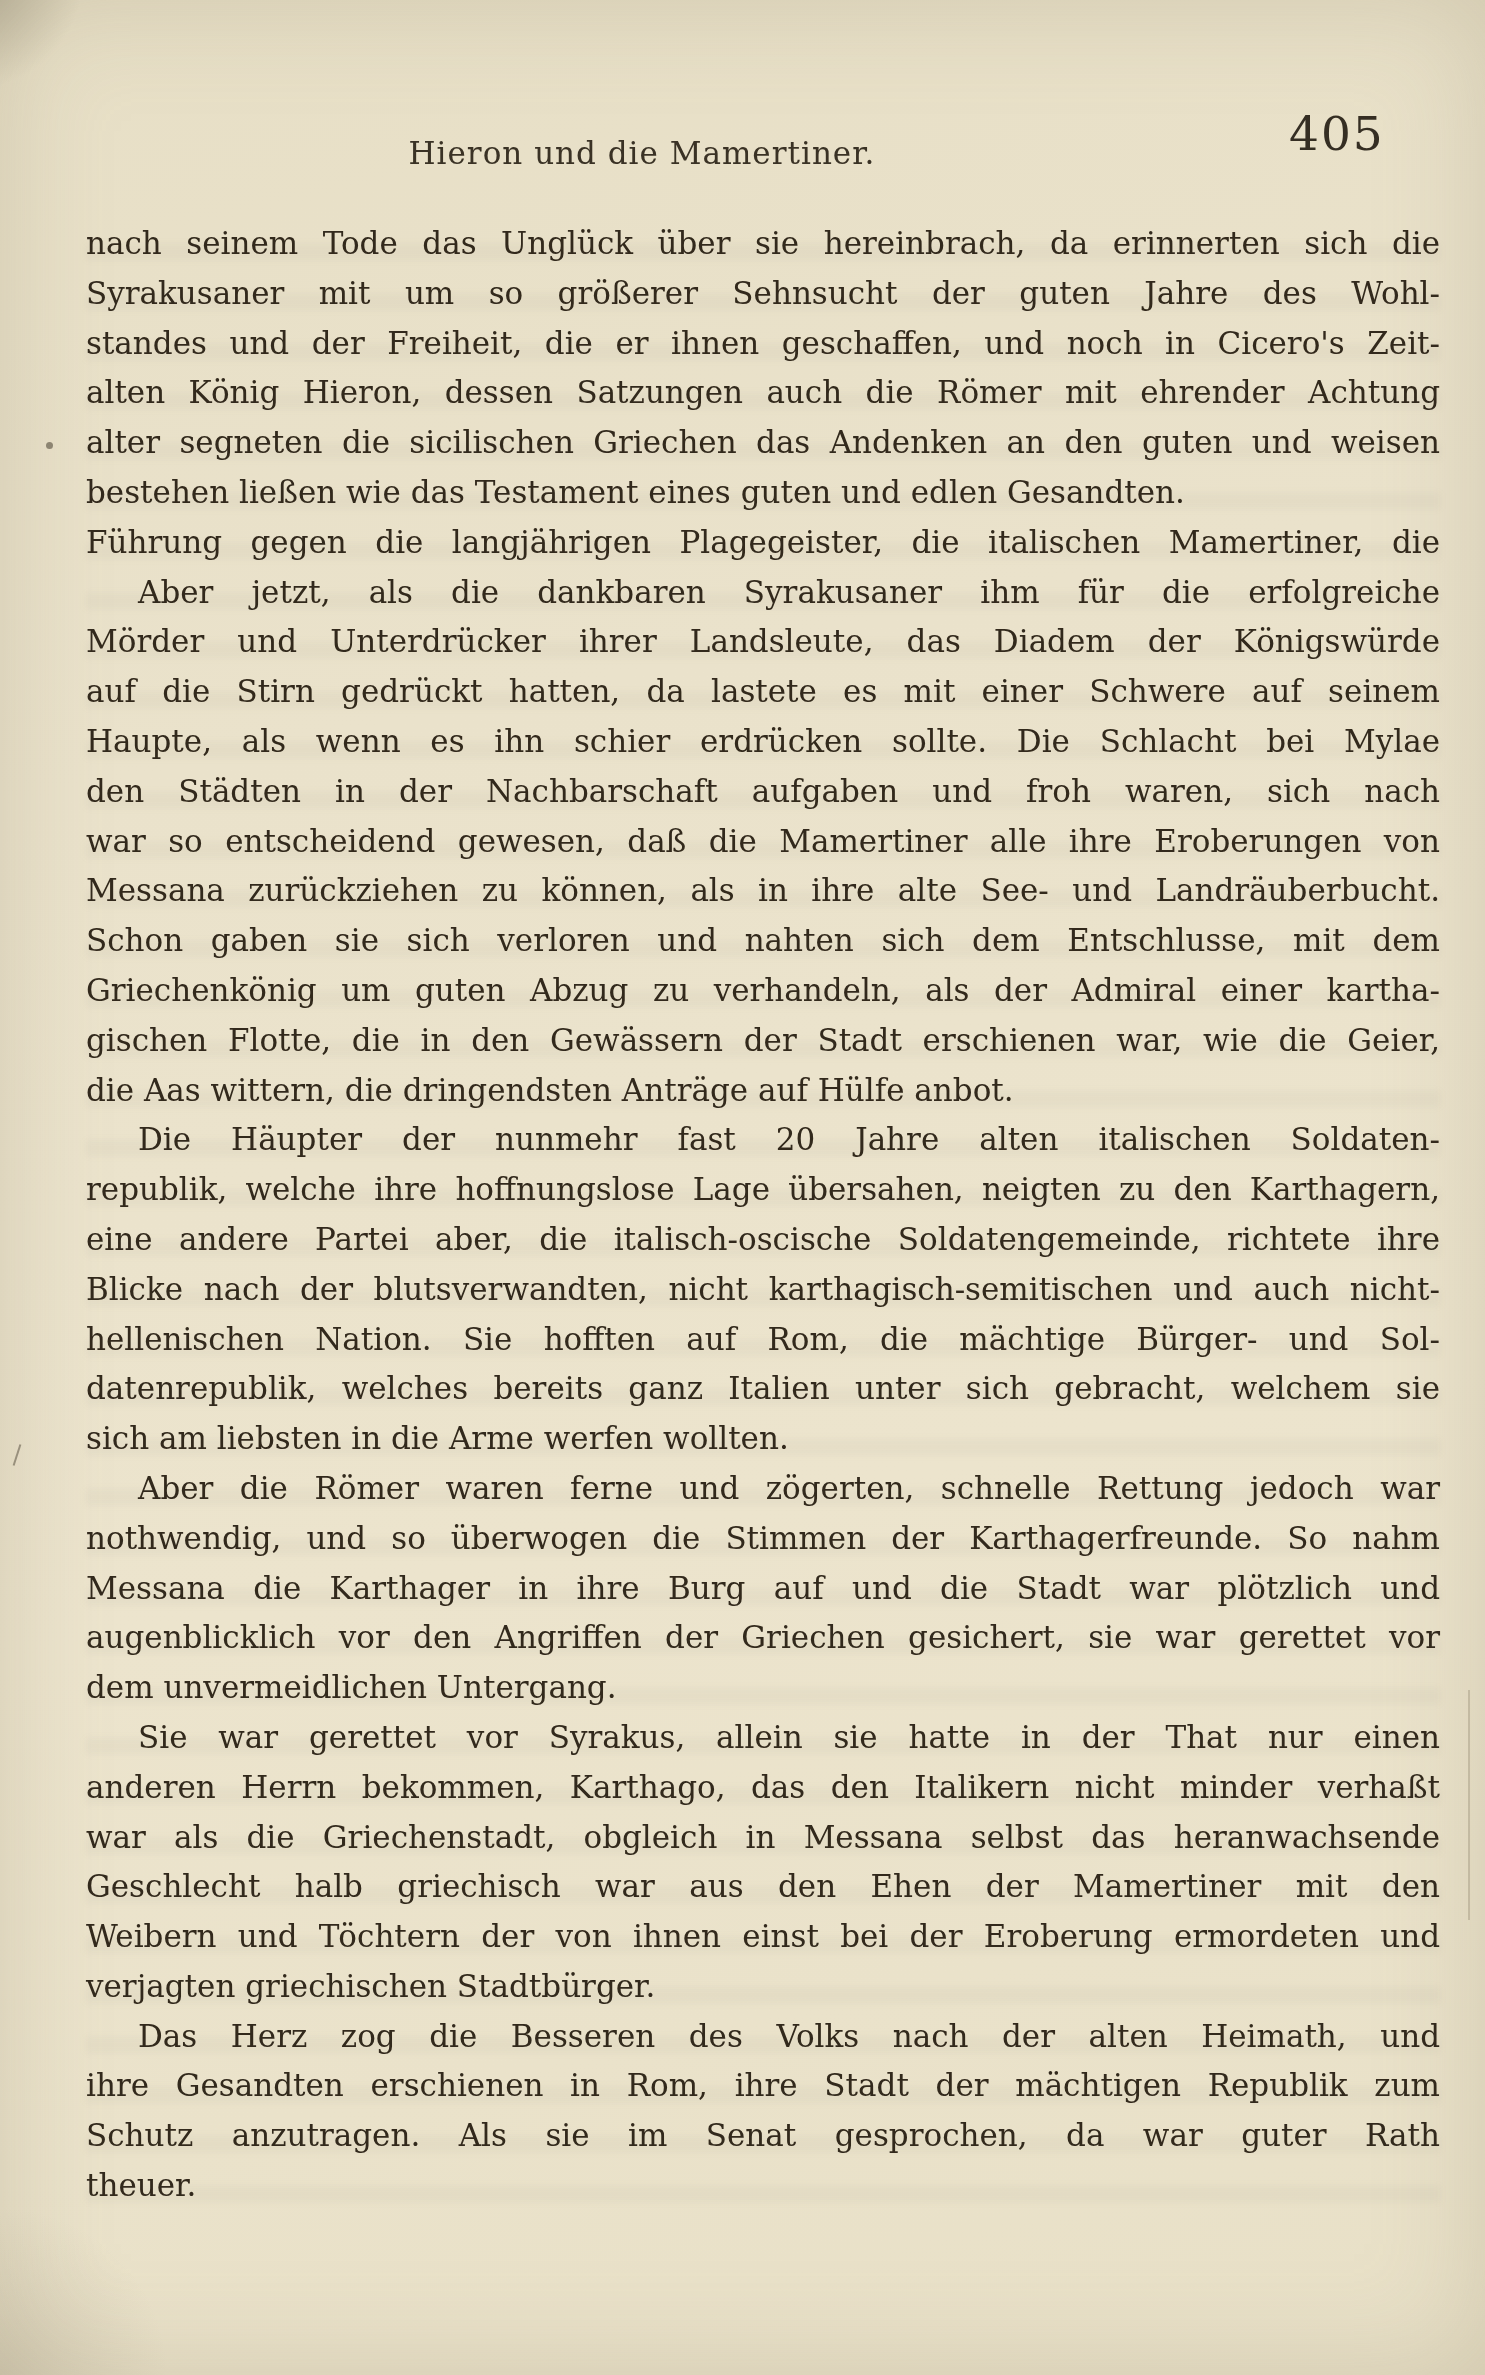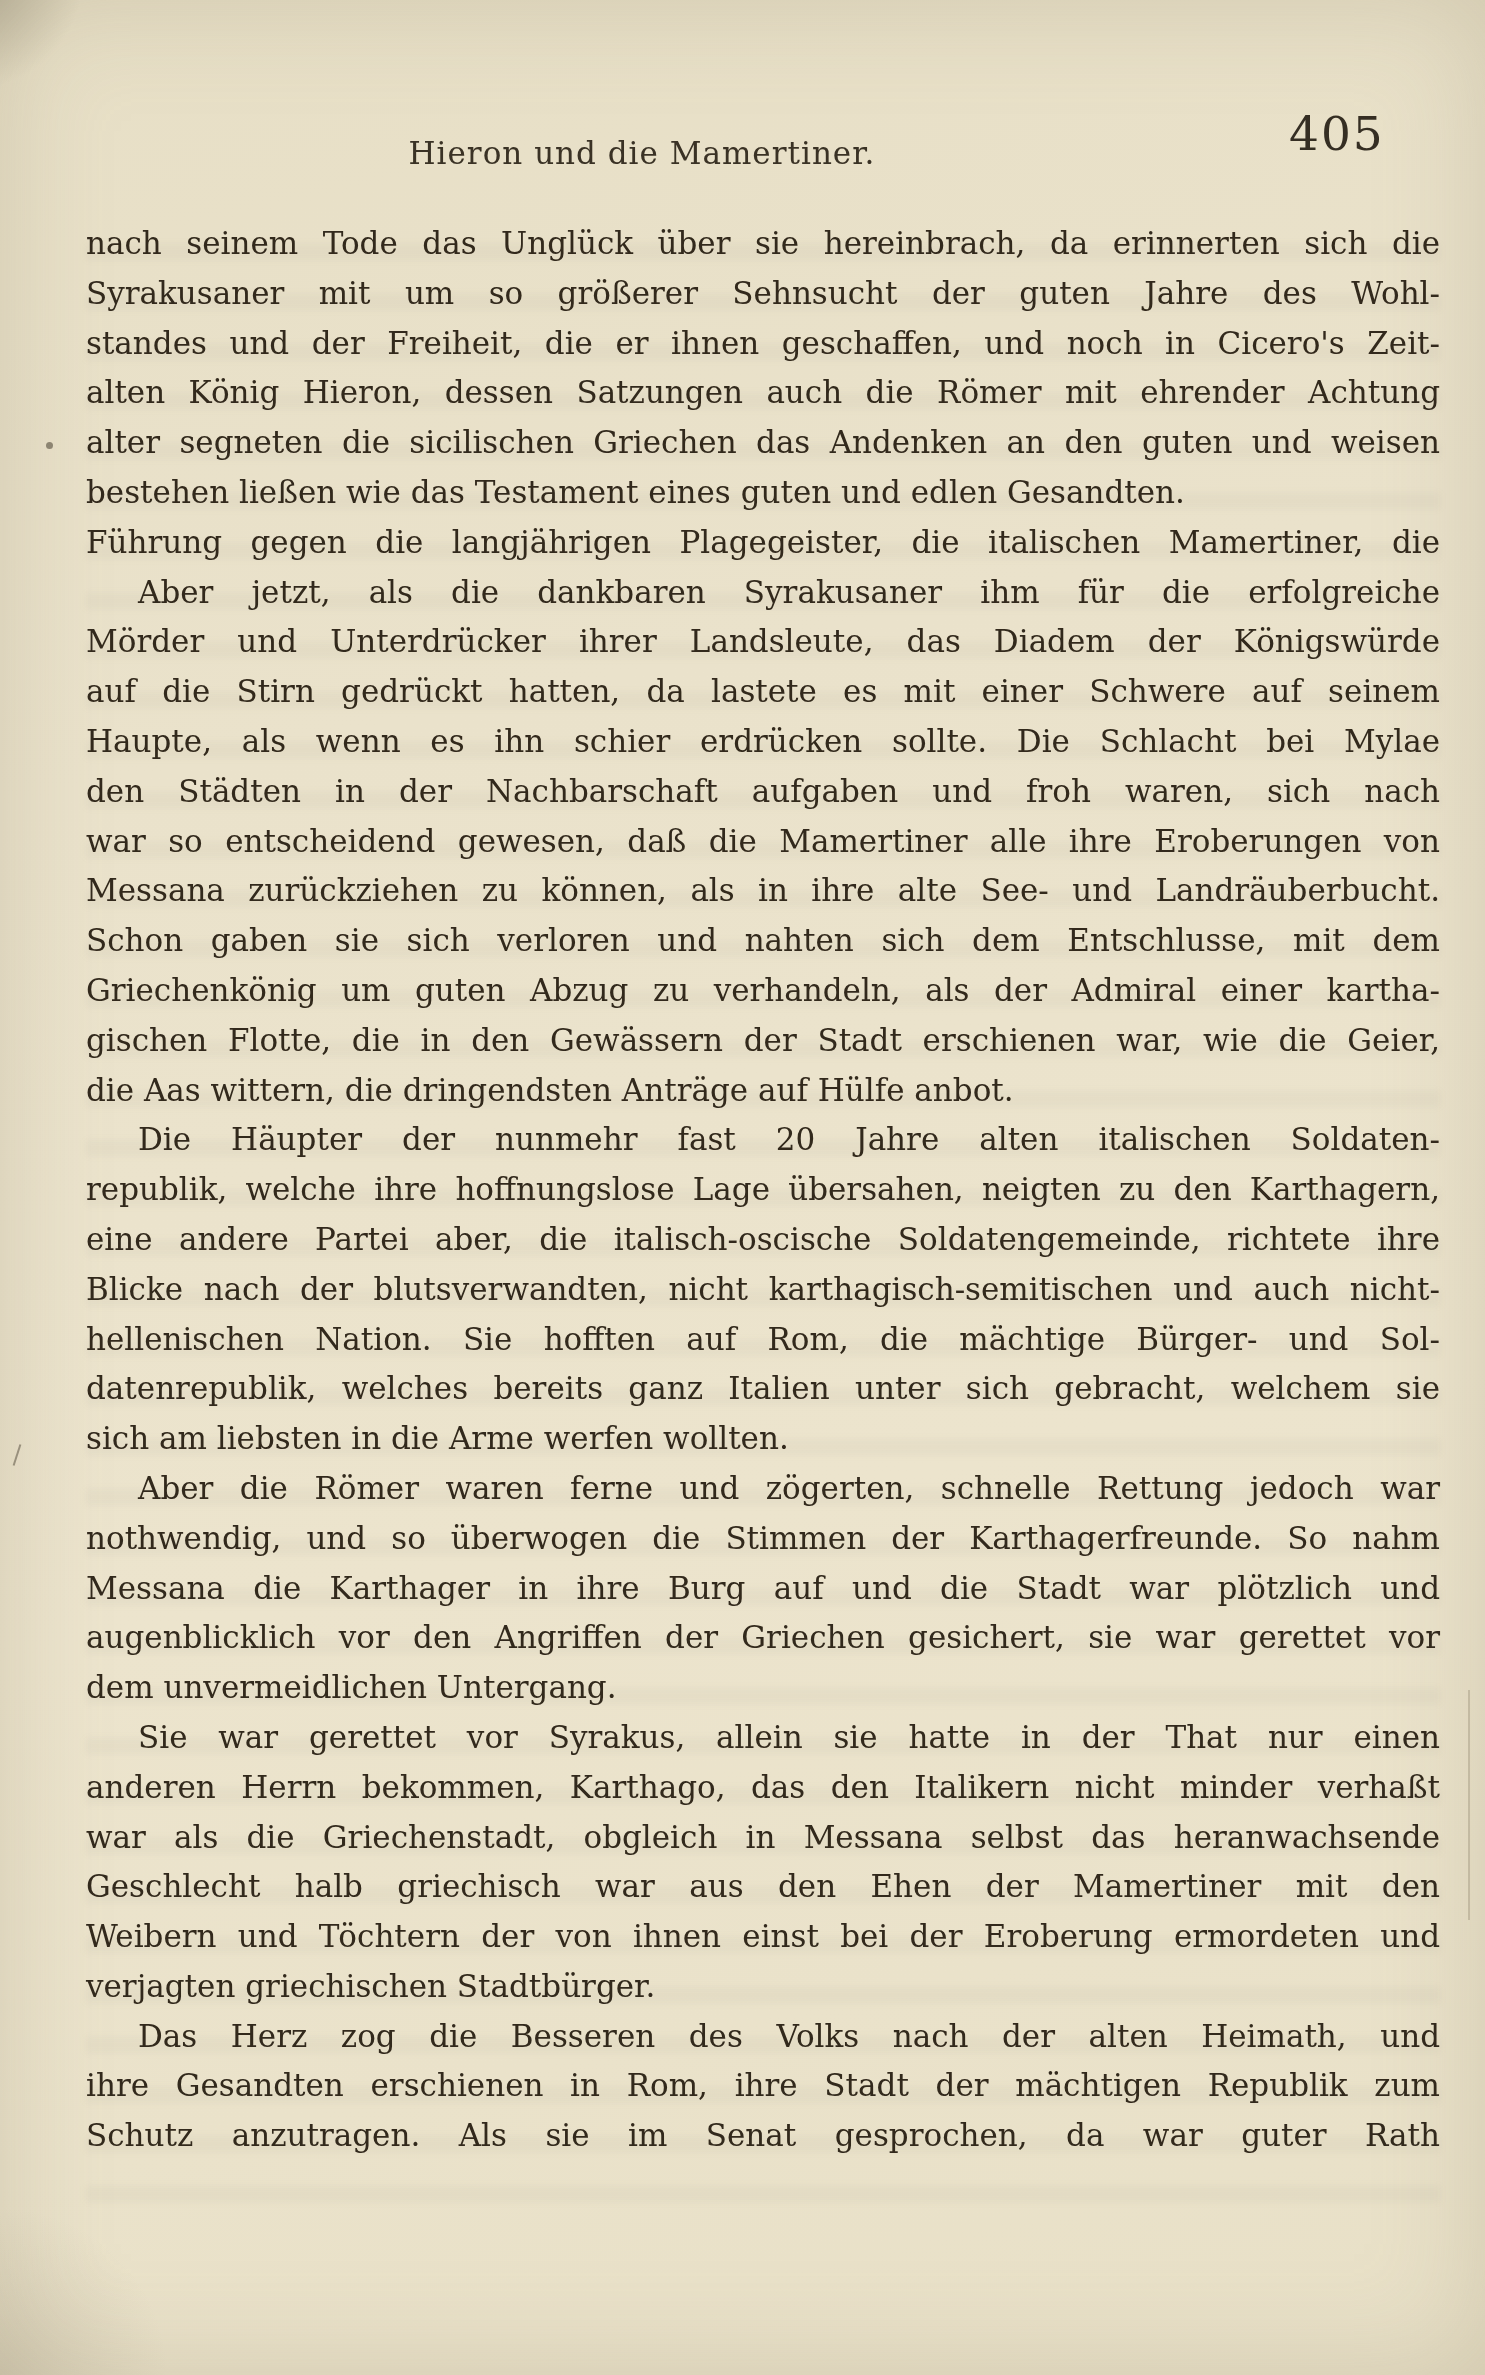--- a/index.html
+++ b/index.html
@@ -109,18 +109,19 @@
       <div class="line para-end">dem unvermeidlichen Untergang.</div>
       <div class="line indent">Sie war gerettet vor Syrakus, allein sie hatte in der That nur einen</div>
       <div class="line">anderen Herrn bekommen, Karthago, das den Italikern nicht minder verhaßt</div>
       <div class="line">war als die Griechenstadt, obgleich in Messana selbst das heranwachsende</div>
       <div class="line">Geschlecht halb griechisch war aus den Ehen der Mamertiner mit den</div>
       <div class="line">Weibern und Töchtern der von ihnen einst bei der Eroberung ermordeten und</div>
       <div class="line para-end">verjagten griechischen Stadtbürger.</div>
       <div class="line indent">Das Herz zog die Besseren des Volks nach der alten Heimath, und</div>
       <div class="line">ihre Gesandten erschienen in Rom, ihre Stadt der mächtigen Republik zum</div>
       <div class="line">Schutz anzutragen. Als sie im Senat gesprochen, da war guter Rath</div>
+      <div class="line para-end">theuer.</div>
     </main>
 
   <div class="speck dot"></div>
   <div class="speck slash"></div>
   <div class="speck edge"></div>
 </div>
 
 </body></html>

